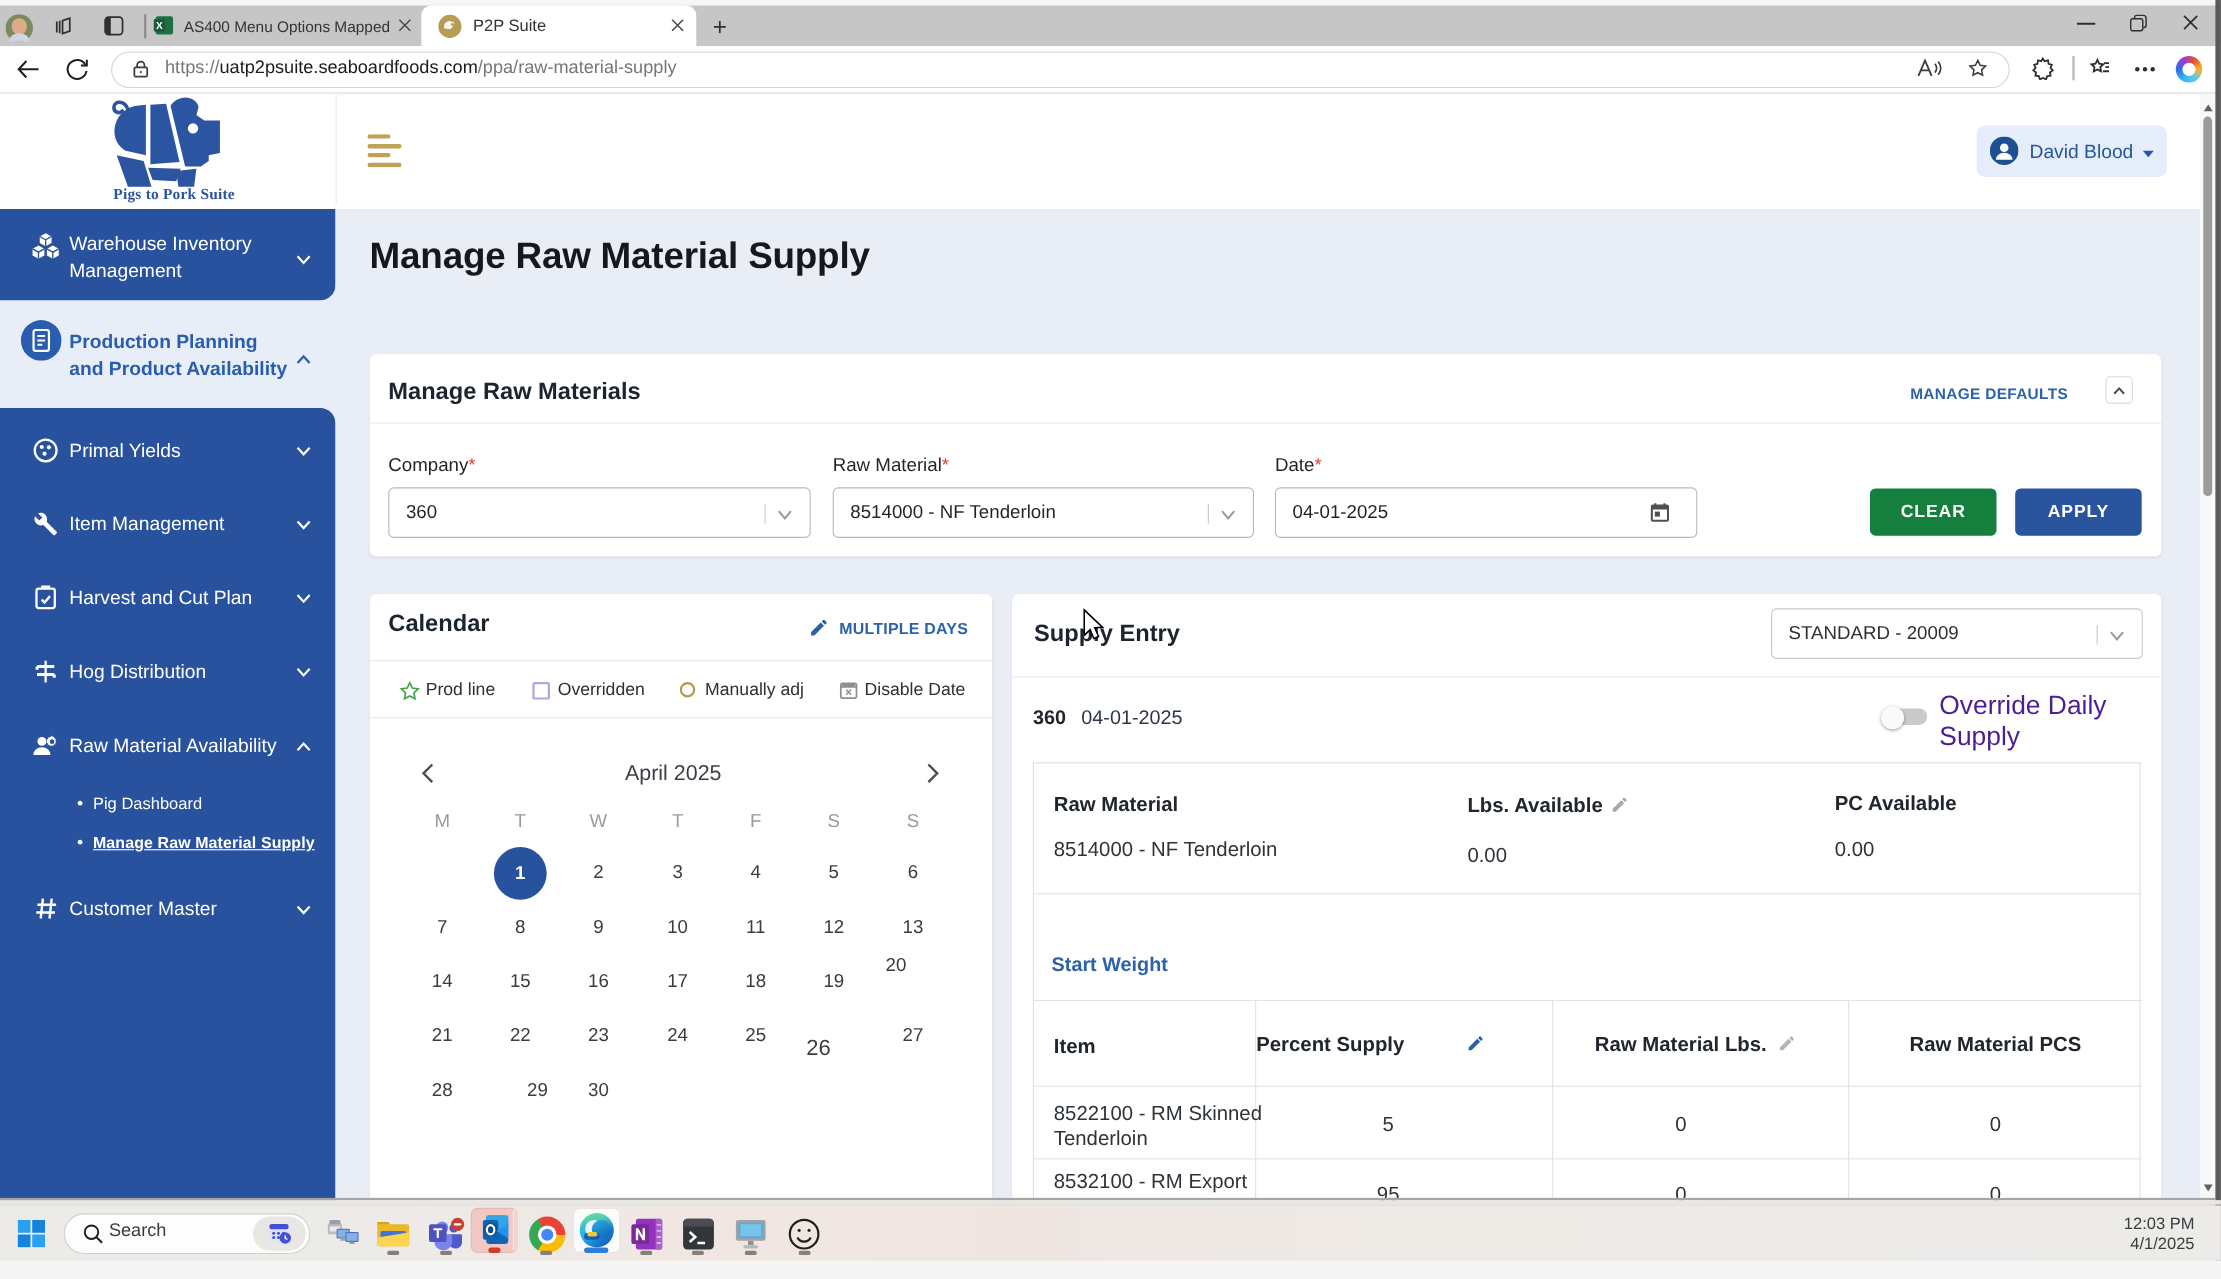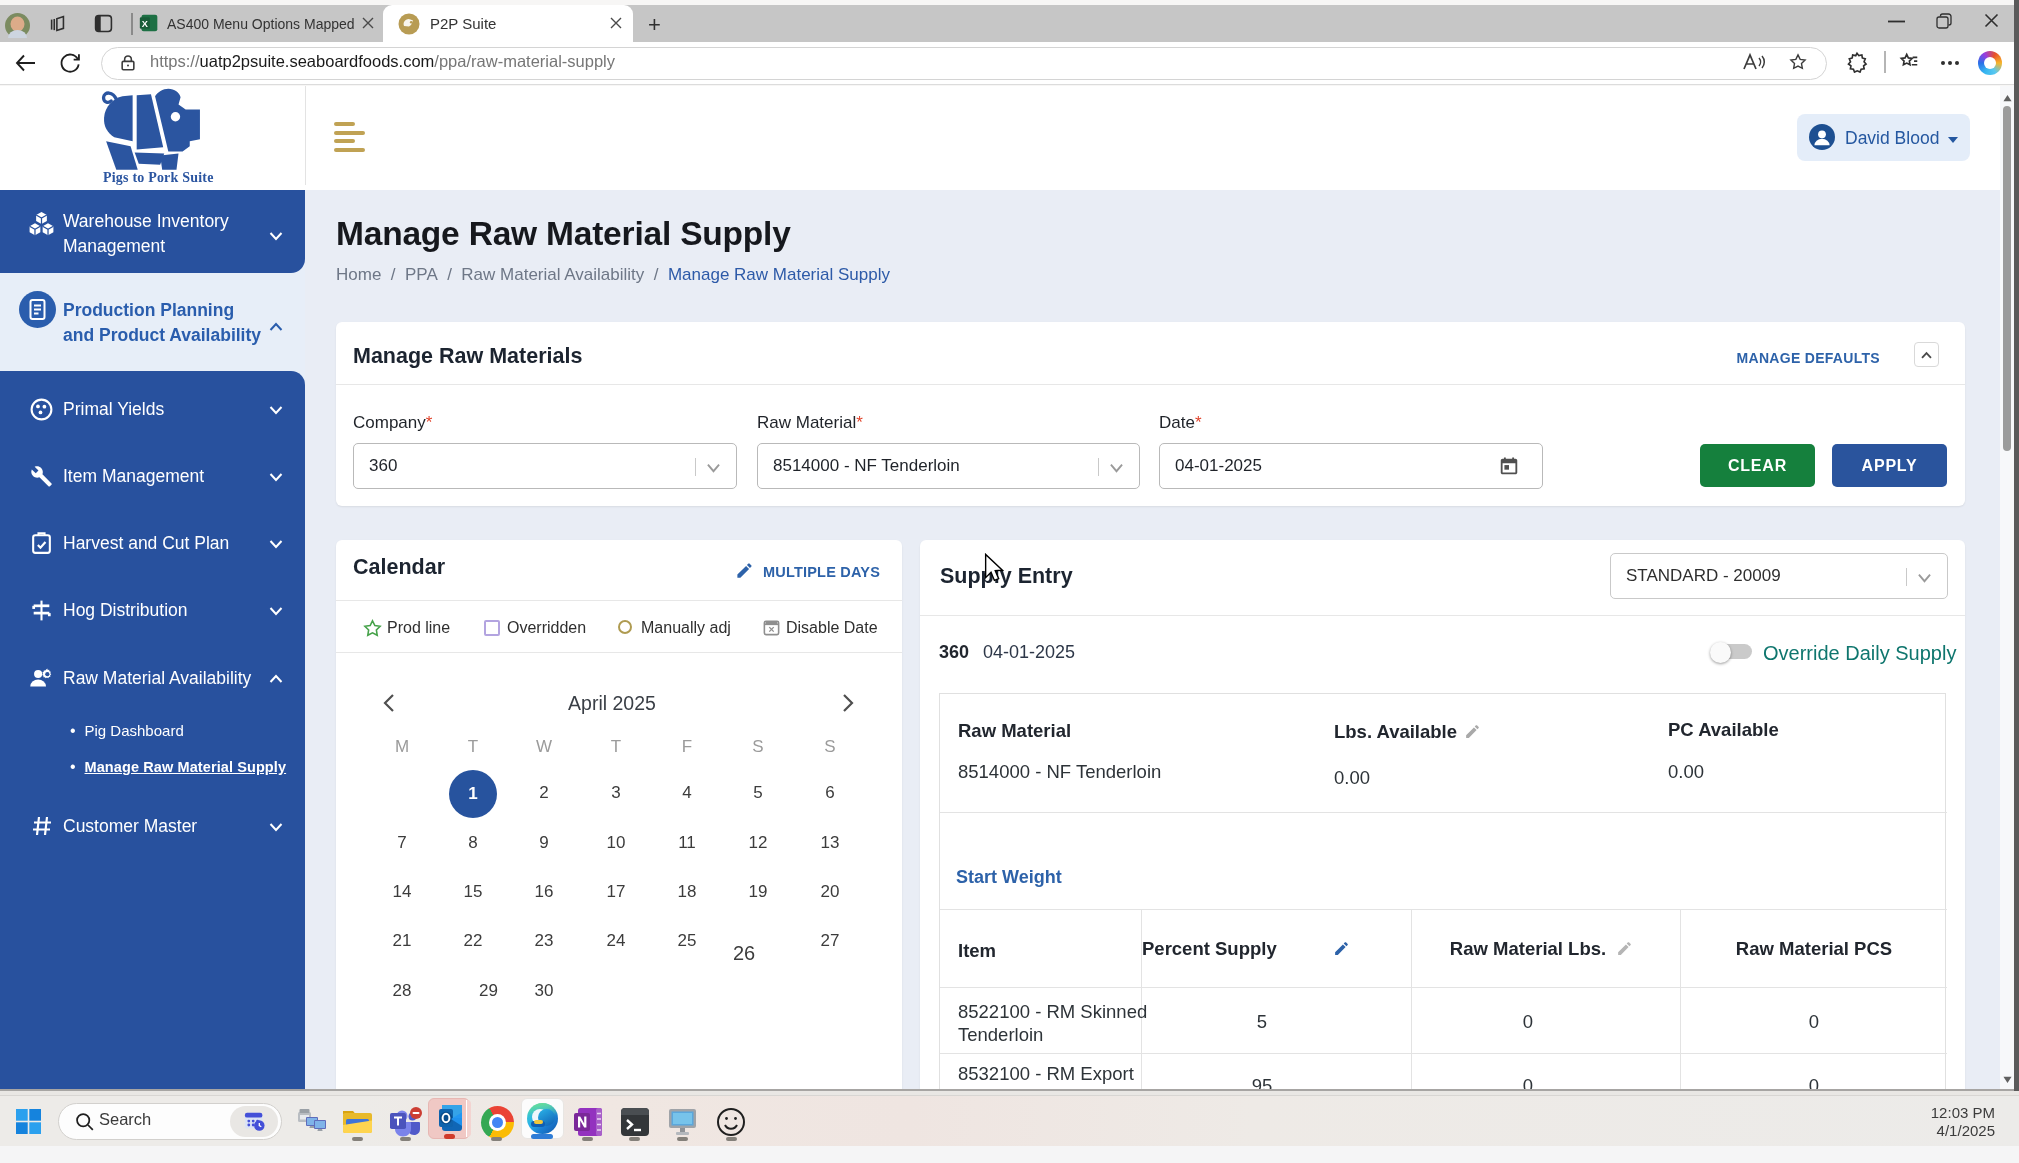--- a/index.html
+++ b/index.html
@@ -272,21 +272,20 @@
   <div class="mitem" style="top:631px">
       <span class="mtxt">Customer Master</span>
     </div>
   <svg class="chev" style="top:634px" viewBox="0 0 16 16" fill="none" stroke="#fff" stroke-width="2">
       <path d="M2.5,5 L8,11 L13.5,5"></path>
     </svg>
 </div>
 
 <div id="content">
   <div class="abs" style="left:31px;top:30px;font-size:33.5px;font-weight:700;color:#16181d;letter-spacing:-0.2px">Manage Raw Material Supply</div>
-  <div class="abs" style="left:31px;top:80px;font-size:17px;color:#6e7787">Home&nbsp; /&nbsp; PPA&nbsp; /&nbsp; Raw Material Availability&nbsp; /&nbsp; <span style="color:#2d5aa8">Manage Raw Material Supply</span></div>
 
   <div class="card" style="left:31px;top:137px;width:1629px;height:184px">
     <div class="abs" style="left:17px;top:22px;font-size:21.5px;font-weight:700;color:#1c2430">Manage Raw Materials</div>
     <div class="abs" style="left:1364px;top:28px;width:180px;text-align:right;white-space:nowrap;font-size:14px;font-weight:600;color:#2d62a9;letter-spacing:0.3px">MANAGE DEFAULTS</div>
     <div class="abs" style="left:1578px;top:20px;width:25px;height:25px;border:1px solid #d9d9d9;border-radius:4px">
       <svg class="abs" style="left:5px;top:6px" width="13" height="13" viewBox="0 0 16 16" fill="none" stroke="#4a4a4a" stroke-width="2.2">
           <path d="M2.5,11 L8,5 L13.5,11"></path>
         </svg>
     </div>
     <div class="abs" style="left:0;top:62px;width:1629px;height:1px;background:#e7e7e7"></div>
@@ -368,21 +367,21 @@
       <div class="abs" style="left:255px;top:293px;width:50px;text-align:center;font-size:17px;color:#3c3c3c">10</div>
       <div class="abs" style="left:326px;top:293px;width:50px;text-align:center;font-size:17px;color:#3c3c3c">11</div>
       <div class="abs" style="left:397px;top:293px;width:50px;text-align:center;font-size:17px;color:#3c3c3c">12</div>
       <div class="abs" style="left:469px;top:293px;width:50px;text-align:center;font-size:17px;color:#3c3c3c">13</div>
       <div class="abs" style="left:41px;top:342px;width:50px;text-align:center;font-size:17px;color:#3c3c3c">14</div>
       <div class="abs" style="left:112px;top:342px;width:50px;text-align:center;font-size:17px;color:#3c3c3c">15</div>
       <div class="abs" style="left:183px;top:342px;width:50px;text-align:center;font-size:17px;color:#3c3c3c">16</div>
       <div class="abs" style="left:255px;top:342px;width:50px;text-align:center;font-size:17px;color:#3c3c3c">17</div>
       <div class="abs" style="left:326px;top:342px;width:50px;text-align:center;font-size:17px;color:#3c3c3c">18</div>
       <div class="abs" style="left:397px;top:342px;width:50px;text-align:center;font-size:17px;color:#3c3c3c">19</div>
-      <div class="abs" style="left:469px;top:342px;width:50px;text-align:center;font-size:17px;color:#3c3c3c">20</div>
+      <div class="abs" style="left:469px;top:328px;width:50px;text-align:left;font-size:17px;color:#3c3c3c">20</div>
       <div class="abs" style="left:41px;top:391px;width:50px;text-align:center;font-size:17px;color:#3c3c3c">21</div>
       <div class="abs" style="left:112px;top:391px;width:50px;text-align:center;font-size:17px;color:#3c3c3c">22</div>
       <div class="abs" style="left:183px;top:391px;width:50px;text-align:center;font-size:17px;color:#3c3c3c">23</div>
       <div class="abs" style="left:255px;top:391px;width:50px;text-align:center;font-size:17px;color:#3c3c3c">24</div>
       <div class="abs" style="left:326px;top:391px;width:50px;text-align:center;font-size:17px;color:#3c3c3c">25</div>
       <div class="abs" style="left:397px;top:402px;width:50px;text-align:left;font-size:20px;color:#3c3c3c">26</div>
       <div class="abs" style="left:469px;top:391px;width:50px;text-align:center;font-size:17px;color:#3c3c3c">27</div>
       <div class="abs" style="left:41px;top:441px;width:50px;text-align:center;font-size:17px;color:#3c3c3c">28</div>
       <div class="abs" style="left:112px;top:441px;width:50px;text-align:right;font-size:17px;color:#3c3c3c">29</div>
       <div class="abs" style="left:183px;top:441px;width:50px;text-align:center;font-size:17px;color:#3c3c3c">30</div>
@@ -399,21 +398,21 @@
       <svg class="abs" style="right:15px;top:17px" width="15" height="13" viewBox="0 0 16 14" fill="none" stroke="#9a9a9a" stroke-width="2">
           <path d="M2,4 L8,11 L14,4"></path>
         </svg>
     </div>
     <div class="abs" style="left:0;top:75px;width:1045px;height:1px;background:#e7e7e7"></div>
     <div class="abs" style="left:19px;top:102px;font-size:18px;font-weight:700;color:#21262e">360</div>
     <div class="abs" style="left:63px;top:102px;font-size:18px;color:#2d3748">04-01-2025</div>
 
     <div class="abs" style="left:796px;top:104px;width:36px;height:15px;background:#9e9e9e;border-radius:8px;opacity:0.55"></div>
     <div class="abs" style="left:790px;top:102px;width:21px;height:21px;background:#fafafa;border-radius:50%;box-shadow:0 1px 3px rgba(0,0,0,0.4)"></div>
-    <div class="abs" style="left:843px;top:102px;font-size:20px;color:#0f766e">Override Daily Supply</div>
+    <div class="abs" style="left:843px;top:88px;font-size:24px;color:#4c1d95">Override Daily Supply</div>
 
     <div class="abs" style="left:19px;top:153px;width:1007px;height:400px;border:1px solid #e0e0e0;border-bottom:none">
       <div class="abs" style="left:18px;top:26px;font-size:18.5px;font-weight:700;color:#21262e">Raw Material</div>
       <div class="abs" style="left:394px;top:27px;font-size:18.5px;font-weight:700;color:#21262e">Lbs. Available</div>
       <svg class="abs" style="left:524px;top:29px" width="17" height="17" viewBox="0 0 24 24" fill="#a9a9a9">
         <path d="M3,17.2 L3,21 L6.8,21 L17.8,10 L14,6.2 Z M20.7,7.1 C21.1,6.7 21.1,6.1 20.7,5.7 L18.3,3.3 C17.9,2.9 17.3,2.9 16.9,3.3 L15.1,5.1 L18.9,8.9 Z"></path>
       </svg>
       <div class="abs" style="left:728px;top:25px;font-size:18.5px;font-weight:700;color:#21262e">PC Available</div>
       <div class="abs" style="left:18px;top:67px;font-size:18.5px;color:#2d3338">8514000 - NF Tenderloin</div>
       <div class="abs" style="left:394px;top:73px;font-size:18.5px;color:#2d3338">0.00</div>

